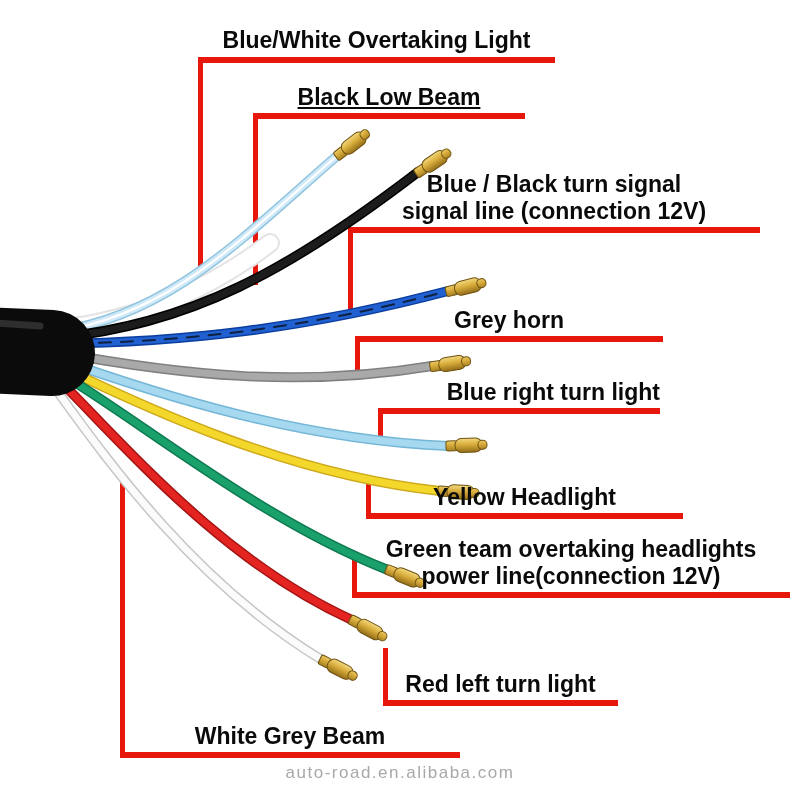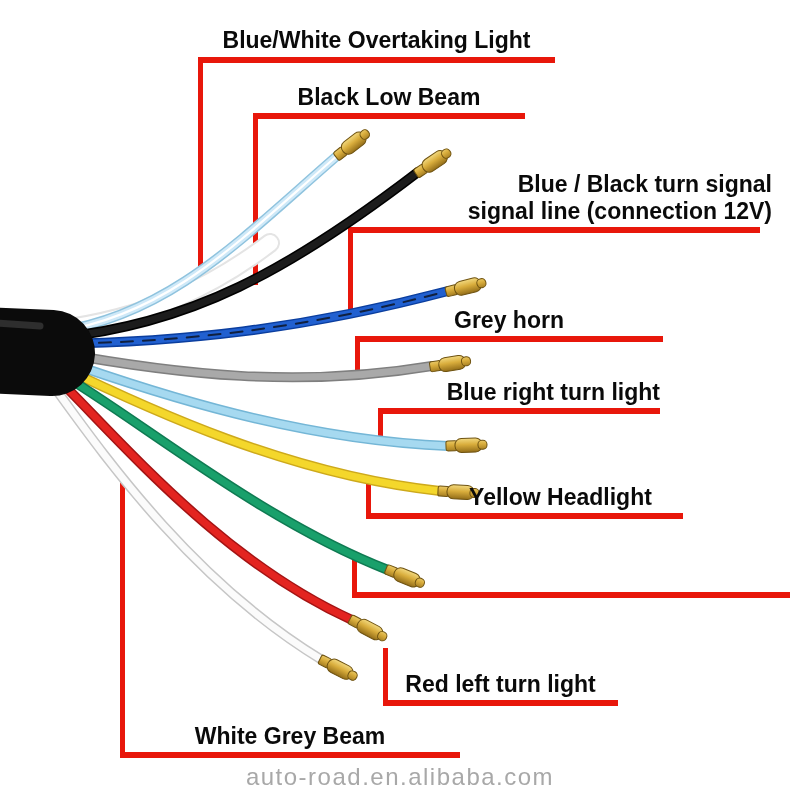--- a/index.html
+++ b/index.html
@@ -31,21 +31,21 @@
     text-align: center;
     white-space: nowrap;
   }
   .label span { display: block; }
   .watermark {
     position: absolute;
     left: 0;
     top: 763px;
     width: 800px;
     text-align: center;
-    font-size: 24px;
+    font-size: 17px;
     font-weight: 400;
     letter-spacing: 1.5px;
     color: #a8a8a8;
   }
 </style>
 </head>
 <body>
 
 <div id="stage">
 
@@ -139,29 +139,33 @@
       <use href="#term" transform="translate(430,367) rotate(-9)"></use>
       <use href="#term" transform="translate(446,446) rotate(-2)"></use>
       <use href="#term" transform="translate(438,491) rotate(3)"></use>
       <use href="#term" transform="translate(386,569) rotate(22)"></use>
       <use href="#term" transform="translate(350,619) rotate(28)"></use>
       <use href="#term" transform="translate(320,659) rotate(27)"></use>
     </g>
   </svg>
 
   <div class="label" style="left:198px; top:27px;  width:357px;">Blue/White Overtaking Light</div>
-  <div class="label" style="left:253px; top:84px;  width:272px;">Black Low Beam</div>
+  <div class="label" style="left:253px; top:84px;  width:272px;text-decoration:underline;">Black Low Beam</div>
 
-  <div class="label" style="left:360px; top:171px; width:412px;text-align:right;">
+  <div class="label" style="left:348px; top:171px; width:412px;">
     <span>Blue / Black turn signal</span>
     <span>signal line (connection 12V)</span>
   </div>
 
   <div class="label" style="left:355px; top:307px; width:308px;">Grey horn</div>
   <div class="label" style="left:378px; top:379px; width:282px;text-align:right;">Blue right turn light</div>
-  <div class="label" style="left:366px; top:484px; width:317px;margin-left:36px;">Yellow Headlight</div>
+  <div class="label" style="left:366px; top:484px; width:317px;">Yellow Headlight</div>
 
+  <div class="label" style="left:352px; top:536px; width:438px;">
+    <span>Green team overtaking headlights</span>
+    <span>power line(connection 12V)</span>
+  </div>
 
   <div class="label" style="left:383px; top:671px; width:235px;text-align:center;">Red left turn light</div>
   <div class="label" style="left:120px; top:723px; width:340px;">White Grey Beam</div>
 
   <div class="watermark">auto-road.en.alibaba.com</div>
 </div>
 
 </body></html>

